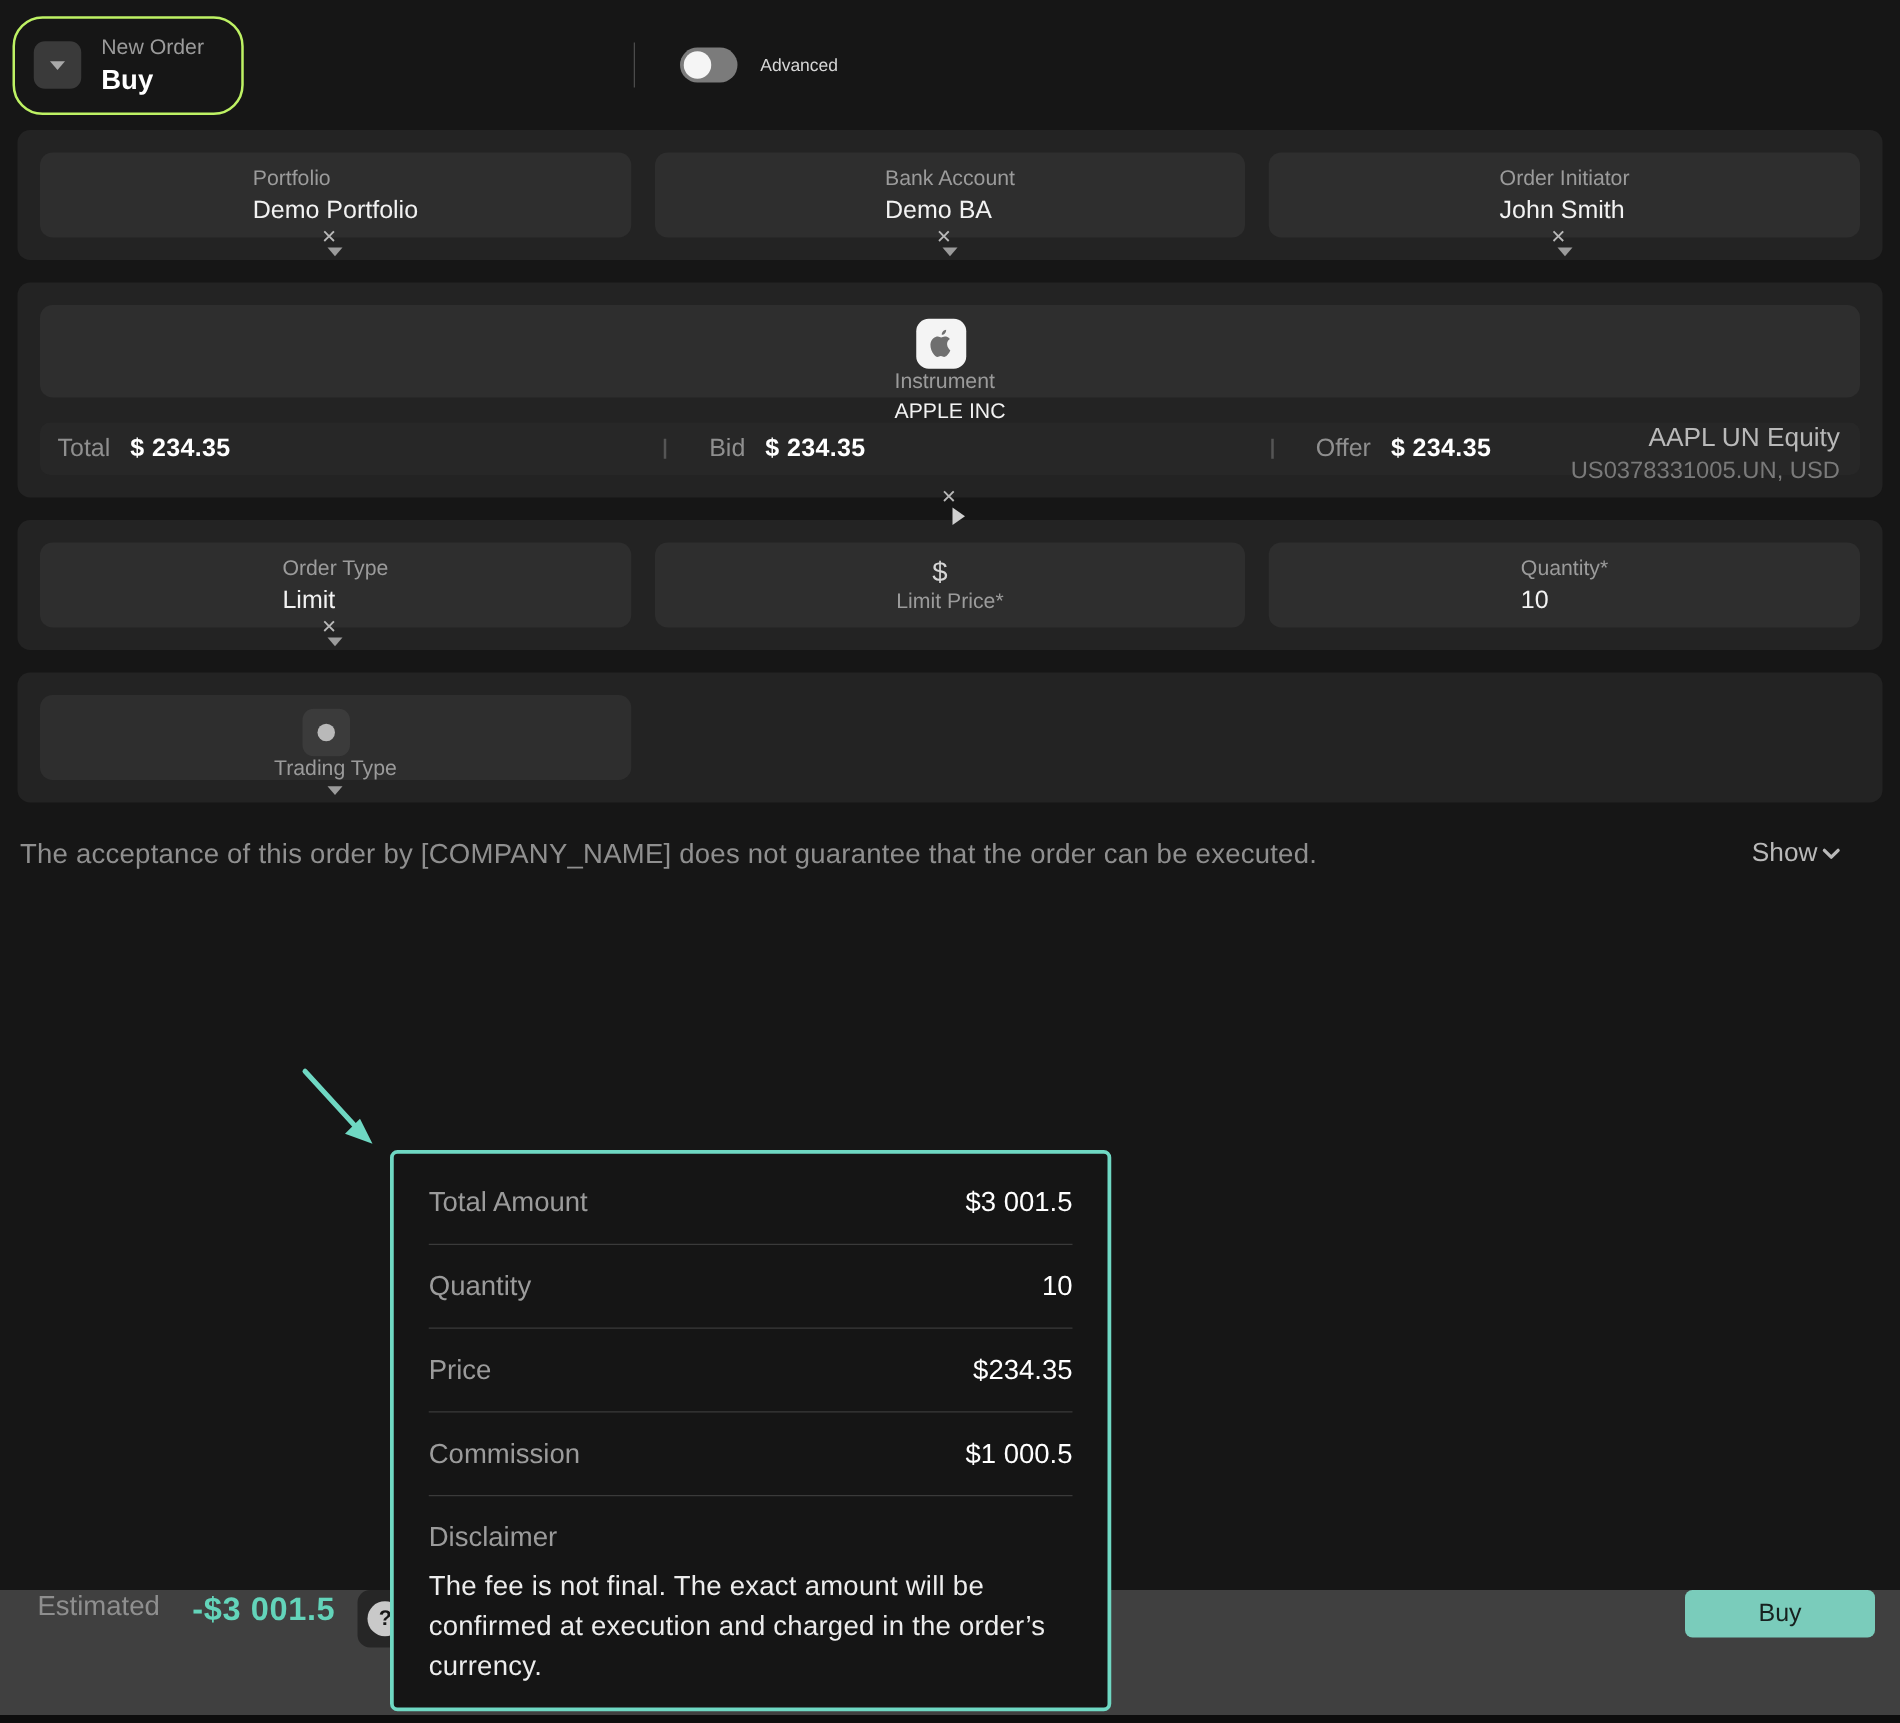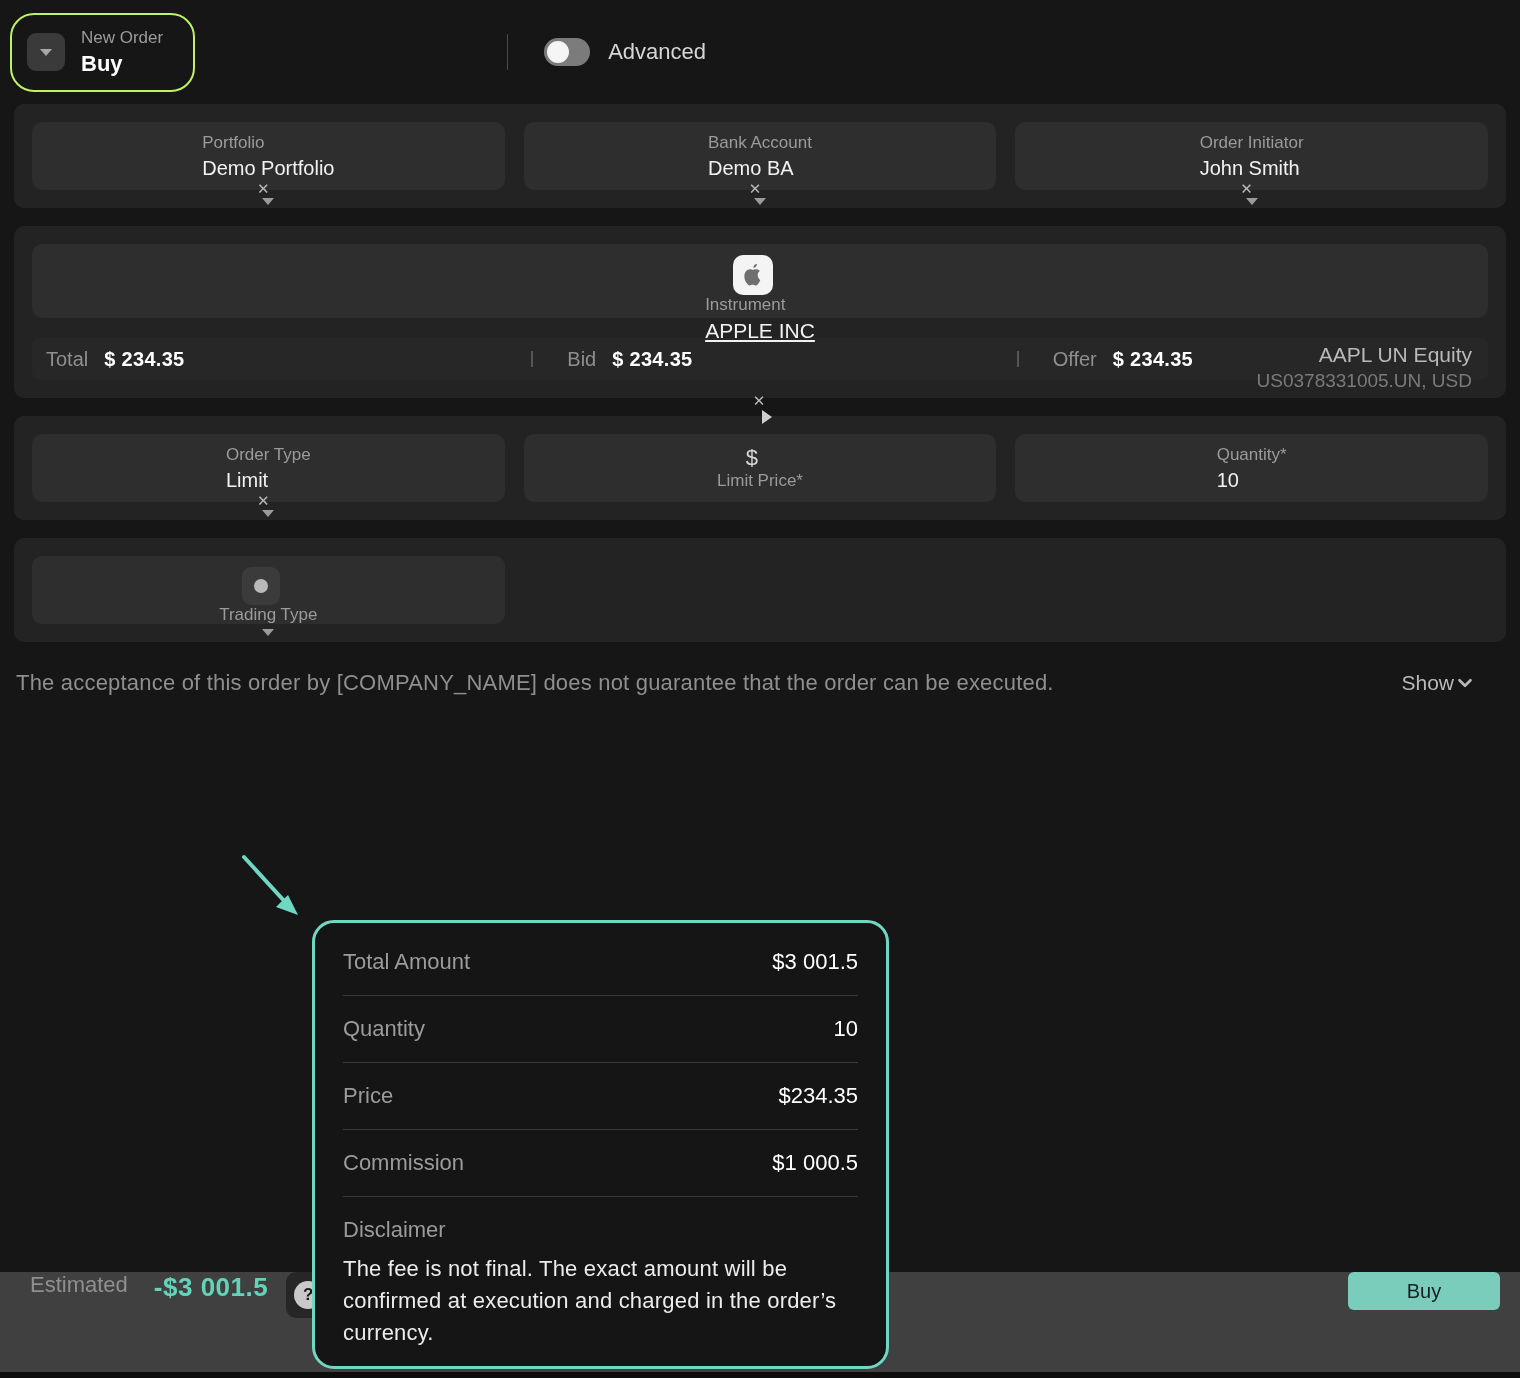--- a/index.html
+++ b/index.html
@@ -22,21 +22,21 @@
   }
   .caret { width:0; height:0; border-left:6px solid transparent; border-right:6px solid transparent; border-top:7px solid #a9a9a9; }
   .stack .lbl { font-size:17px; color:#9b9b9b; margin-bottom:3px; }
   .stack .val { font-size:22px; color:#ffffff; font-weight:bold; }
   .hdr-divider { width:1px; height:36px; background:#4b4b4b; margin-left:312px; }
   .toggle {
     width:46px; height:28px; border-radius:14px; background:#7b7b7b;
     margin-left:36px; position:relative; cursor:pointer;
   }
   .toggle .knob { position:absolute; left:3px; top:3px; width:22px; height:22px; border-radius:50%; background:#f5f5f5; }
-  .advanced-lbl { font-size:22px; color:#d6d6d6; margin-left:18px;text-align:right; }
+  .advanced-lbl { font-size:14px; color:#d6d6d6; margin-left:18px;text-align:right; }
   
   .card { margin:0 14px 18px; background:#232323; border-radius:10px; padding:18px; }
   .grid3 { display:grid; grid-template-columns:repeat(3,1fr); gap:19px; }
   .field {
     background:#2e2e2e; border-radius:10px; height:68px;
     padding:11px 16px; display:flex; align-items:center; cursor:pointer;flex-direction:column;
   }
   .field .stackf { flex:1; min-width:0; }
   .field .flabel { font-size:17px; color:#9b9b9b; margin-bottom:4px; }
   .field .fvalue { font-size:20px; color:#f2f2f2; }
@@ -63,21 +63,21 @@
   .tt-dot { width:14px; height:14px; border-radius:50%; background:#b9b9b9; }
   .trading-field { width:calc((100% - 38px)/3); }
   
   .note-row { margin:28px 16px 0; display:flex; justify-content:space-between; align-items:center; }
   .note-text { font-size:22px; color:#8f8f8f; letter-spacing:.2px; }
   .show-link { display:flex; align-items:center; color:#b9b9b9; font-size:21px; cursor:pointer; margin-right:28px; }
   
   .pointer-arrow { position:absolute; left:232px; top:845px; }
   .tooltip {
     position:absolute; left:312px; top:920px; width:577px; height:449px;
-    background:#151515; border:3px solid #6fd8c3; border-radius:22px;
+    background:#151515; border:3px solid #6fd8c3; border-radius:6px;
     padding:6px 28px 24px; z-index:5;
   }
   .t-row { height:67px; display:flex; align-items:center; justify-content:space-between; border-bottom:1px solid #3a3a3a; }
   .t-label { font-size:22px; color:#9b9b9b; }
   .t-value { font-size:22px; color:#ffffff; }
   .t-disc-label { margin-top:20px; font-size:22px; color:#9b9b9b; }
   .t-disc-text { margin-top:10px; font-size:22px; color:#ececec; line-height:1.45; letter-spacing:.2px; }
   
   .footer {
     position:absolute; left:0; right:0; bottom:6px; height:100px;
@@ -148,21 +148,21 @@
   <div class="card">
     <div class="field instr-field">
       <div class="instr-logo">
         <svg width="26" height="26" viewBox="0 0 24 24">
           <path fill="#6f6f6f" d="M18.7 16.9c-.5 1.2-1.1 2.3-2 3.3-.7.8-1.4 1.5-2.5 1.5-1 0-1.3-.6-2.5-.6s-1.6.6-2.5.6c-1 0-1.8-.8-2.5-1.6C5 18.3 3.9 15.4 4 12.6c.1-2 .9-3.7 2.2-4.7 1-.8 2.2-1.2 3.3-1.2 1 0 1.7.6 2.5.6.7 0 1.6-.7 2.9-.6.9 0 2.4.3 3.5 1.7-1.4.9-2.2 2.2-2.1 3.9.1 2 1.3 3.4 2.4 4.6z"></path>
           <path fill="#6f6f6f" d="M14.8 4.2c.5-.7.9-1.6.8-2.6-.8.1-1.8.6-2.4 1.3-.5.6-1 1.5-.8 2.5.9 0 1.8-.5 2.4-1.2z"></path>
         </svg>
       </div>
       <div class="stackf">
         <div class="flabel">Instrument</div>
-        <div class="fvalue" style="font-size:21px;text-decoration:underline;">APPLE INC</div>
+        <div class="fvalue" style="font-size:17px;">APPLE INC</div>
       </div>
       <div class="instr-right">
         <div class="instr-ticker">AAPL UN Equity</div>
         <div class="instr-isin">US0378331005.UN, USD</div>
       </div>
       <span class="icon-x" style="margin:0 26px 0 24px;">✕</span>
       <span class="play" style="margin-left:14px;"></span>
     </div>
     <div class="quotes">
       <div class="quote">

